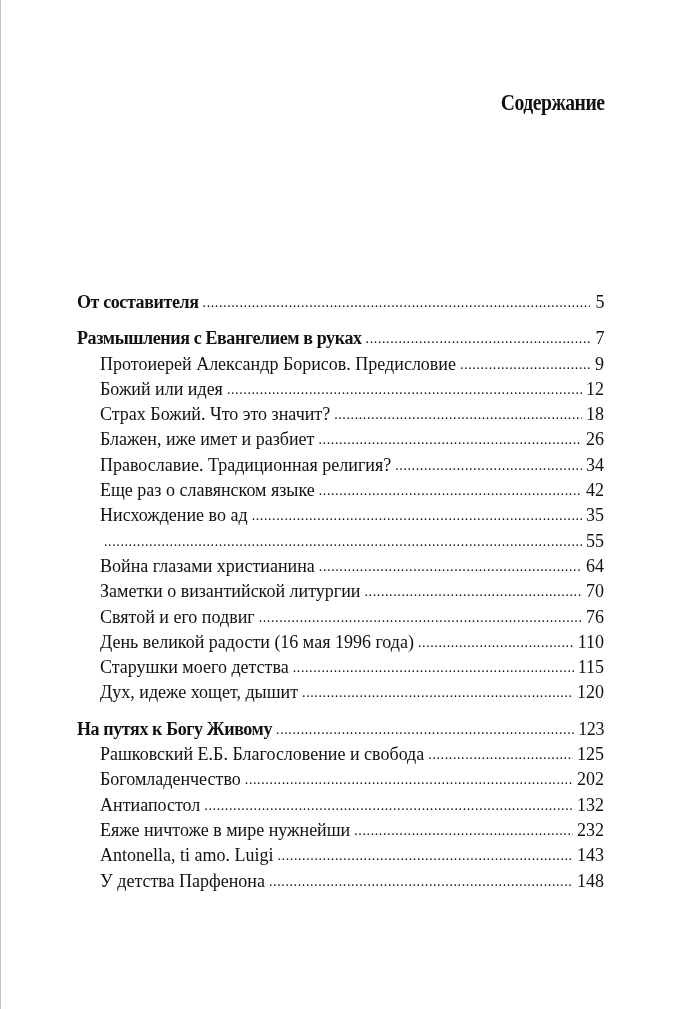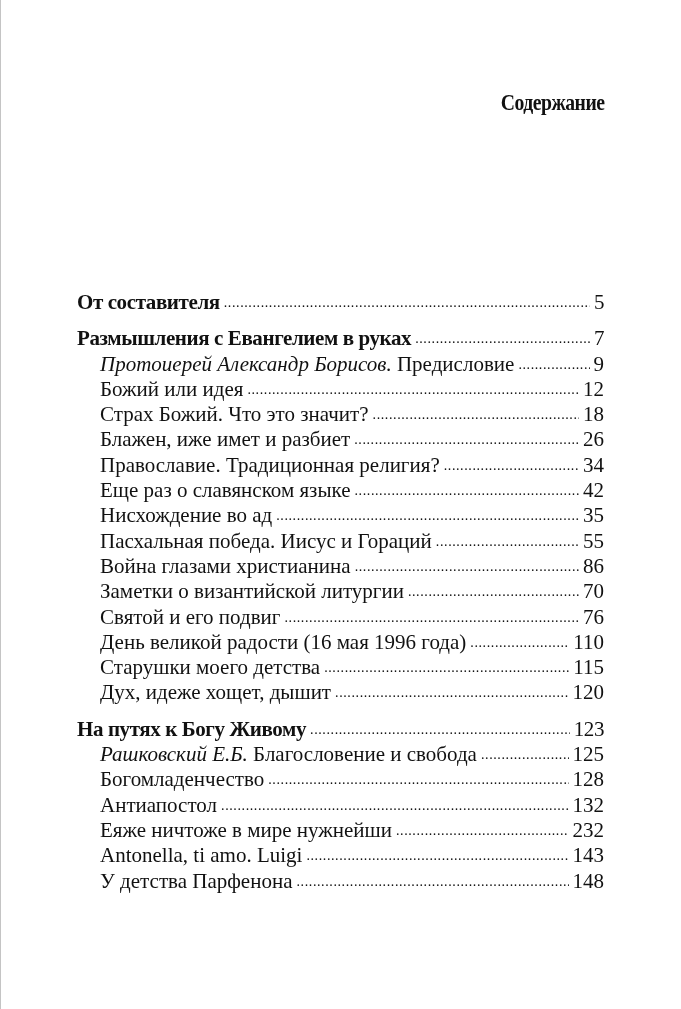--- a/index.html
+++ b/index.html
@@ -40,39 +40,38 @@
       width: 527px;
       top: 290px;
     }
     .section {
       margin-bottom: 11px;
     }
     .row {
       display: flex;
       align-items: center;
       height: 25.3px;
-      font-size: 21px;
+      font-size: 18px;
       line-height: 25.3px;
       white-space: nowrap;
     }
     .row.heading {
       font-weight: bold;
       letter-spacing: -0.4px;
     }
     .row.heading .label {
       transform-origin: left center;
     }
     .row.sub {
       padding-left: 23px;
     }
     .label {
       flex: 0 0 auto;
     }
     .label .author {
-      font-style: italic;
     }
     .leader {
       flex: 1 1 auto;
       overflow: hidden;
       margin: 0 4px;
       position: relative;
       height: 25.3px;
     }
     .leader::after {
       content: "..................................................................................................................................................................................................................................";
@@ -142,28 +141,27 @@
         <span class="label"><span>Еще раз о славянском языке</span></span>
         <span class="leader"></span>
         <span class="page">42</span>
       </div>
       <div class="row sub">
         <span class="label"><span>Нисхождение во ад</span></span>
         <span class="leader"></span>
         <span class="page">35</span>
       </div>
       <div class="row sub">
-        <span class="label"><span>Пасхальная победа. Иисус и Гораций</span></span>
         <span class="leader"></span>
         <span class="page">55</span>
       </div>
       <div class="row sub">
         <span class="label"><span>Война глазами христианина</span></span>
         <span class="leader"></span>
-        <span class="page">86</span>
+        <span class="page">64</span>
       </div>
       <div class="row sub">
         <span class="label"><span>Заметки о византийской литургии</span></span>
         <span class="leader"></span>
         <span class="page">70</span>
       </div>
       <div class="row sub">
         <span class="label"><span>Святой и его подвиг</span></span>
         <span class="leader"></span>
         <span class="page">76</span>
@@ -191,21 +189,21 @@
         <span class="page">123</span>
       </div>
       <div class="row sub">
         <span class="label"><span class="author">Рашковский Е.Б.</span> <span>Благословение и свобода</span></span>
         <span class="leader"></span>
         <span class="page">125</span>
       </div>
       <div class="row sub">
         <span class="label"><span>Богомладенчество</span></span>
         <span class="leader"></span>
-        <span class="page">128</span>
+        <span class="page">202</span>
       </div>
       <div class="row sub">
         <span class="label"><span>Антиапостол</span></span>
         <span class="leader"></span>
         <span class="page">132</span>
       </div>
       <div class="row sub">
         <span class="label"><span>Еяже ничтоже в мире нужнейши</span></span>
         <span class="leader"></span>
         <span class="page">232</span>

